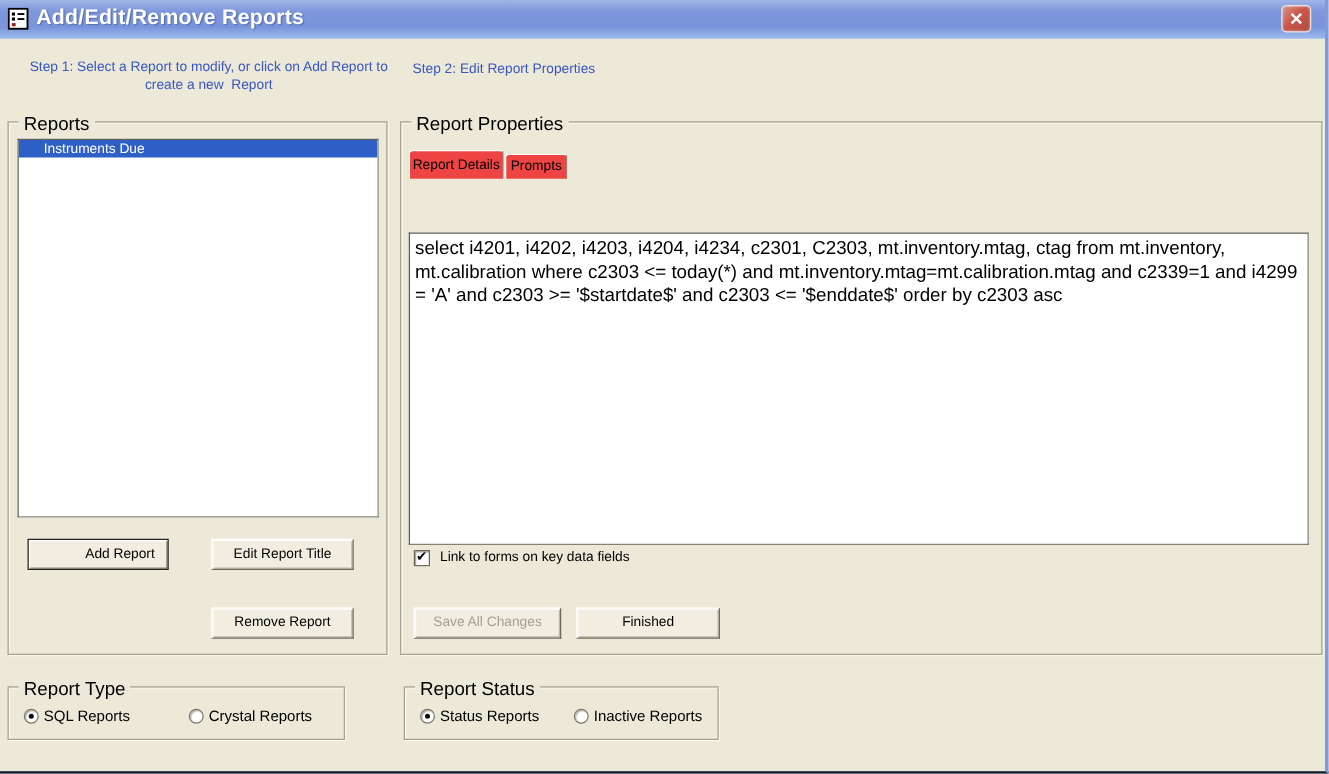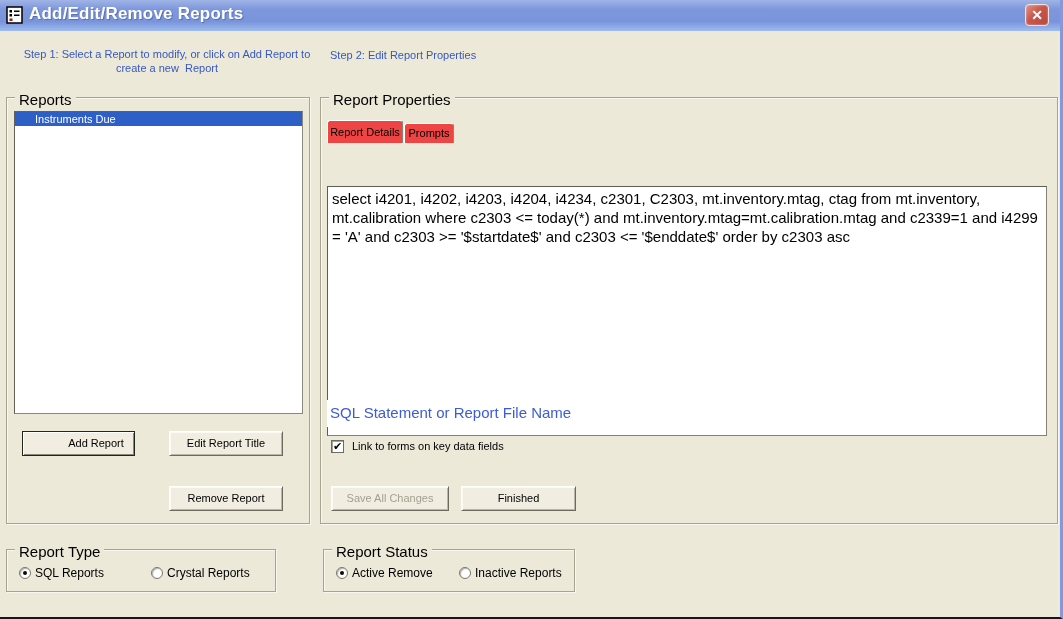--- a/index.html
+++ b/index.html
@@ -179,21 +179,20 @@
   <div class="btn b-edit">Edit Report Title</div>
   <div class="btn b-remove">Remove Report</div>
 
   <div class="groupbox g-props">
     <span class="groupbox-label">Report Properties</span>
   </div>
   <div class="tab tab-details">Report Details</div>
   <div class="tab tab-prompts">Prompts</div>
 
   <div class="sqlbox">select i4201, i4202, i4203, i4204, i4234, c2301, C2303, mt.inventory.mtag, ctag from mt.inventory, mt.calibration where c2303 &lt;= today(*) and mt.inventory.mtag=mt.calibration.mtag and c2339=1 and i4299 = 'A' and c2303 &gt;= '$startdate$' and c2303 &lt;= '$enddate$' order by c2303 asc</div>
-  <div class="sql-label-strip">SQL Statement or Report File Name</div>
 
   <div class="checkbox">
     <span>✔</span>
   </div>
   <span class="chk-label">Link to forms on key data fields</span>
 
   <div class="btn disabled b-save">Save All Changes</div>
   <div class="btn b-fin">Finished</div>
 
   <div class="groupbox g-type">
@@ -201,17 +200,17 @@
   </div>
   <div class="radio selected r-sql"></div>
   <span class="radio-label rl-sql">SQL Reports</span>
   <div class="radio r-crystal"></div>
   <span class="radio-label rl-crystal">Crystal Reports</span>
 
   <div class="groupbox g-status">
     <span class="groupbox-label">Report Status</span>
   </div>
   <div class="radio selected r-active"></div>
-  <span class="radio-label rl-active">Active Remove</span>
+  <span class="radio-label rl-active">Status Reports</span>
   <div class="radio r-inactive"></div>
   <span class="radio-label rl-inactive">Inactive Reports</span>
 
 </div>
 
 </body></html>

